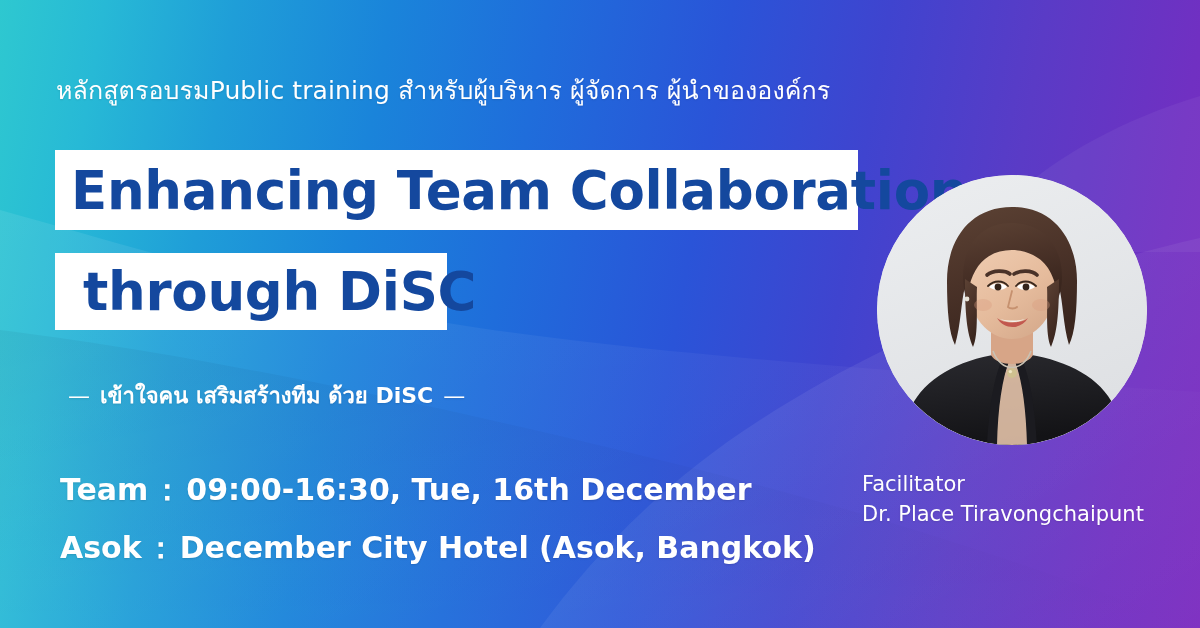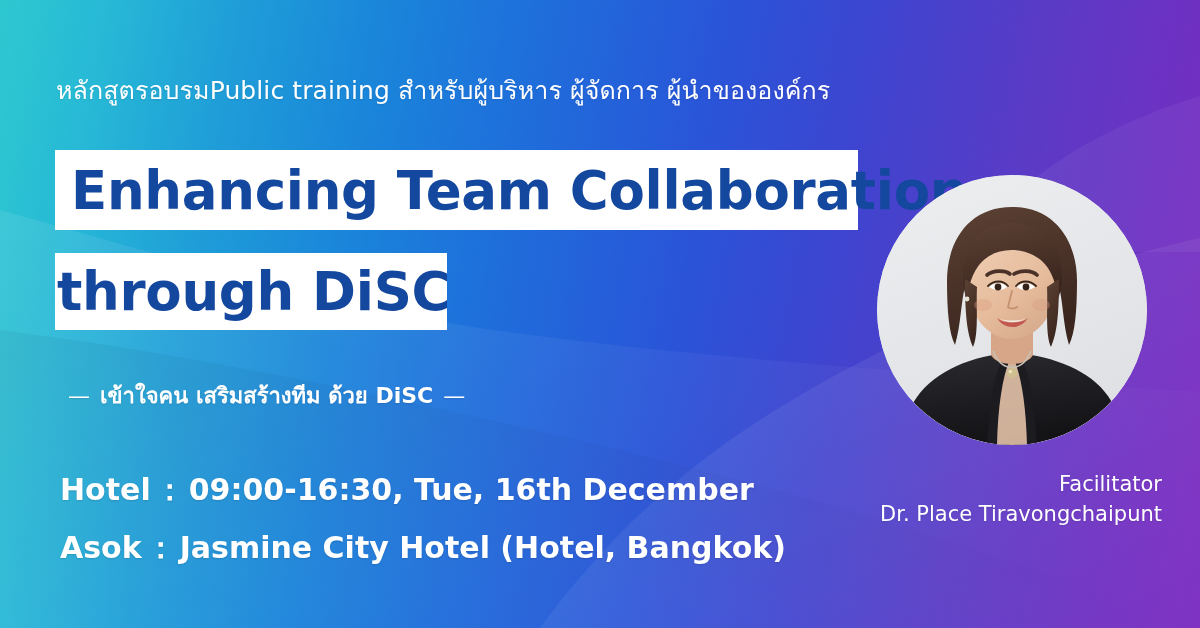--- a/index.html
+++ b/index.html
@@ -76,21 +76,21 @@
     top: 150px;
     width: 803px;
     height: 80px;
     padding-left: 16px;
   }
   #title-line-2 {
     left: 55px;
     top: 253px;
     width: 392px;
     height: 77px;
-    padding-left: 2px;
+    padding-left: 28px;
   }
 
   .subtitle {
     position: absolute;
     left: 58px;
     top: 378px;
     color: #ffffff;
     font-size: 22px;
     font-weight: bold;
     white-space: nowrap;
@@ -125,21 +125,21 @@
     overflow: hidden;
     background: #e9eaec;
   }
   .portrait-svg { display: block; width: 270px; height: 270px; }
 
   .facilitator {
     position: absolute;
     left: 862px;
     top: 470px;
     width: 300px;
-    text-align: right;
+    text-align: left;
     color: #ffffff;
     font-size: 21px;
     line-height: 1.42;
     font-weight: normal;
     text-shadow: 0 1px 2px rgba(0,0,0,0.10);
   }
   .facilitator .name { display: block; white-space: nowrap; }
 </style>
 </head>
 <body>
@@ -177,25 +177,25 @@
 
     <div class="title-box" id="title-line-2">
       <span class="title-text">through DiSC</span>
     </div>
 
     <div class="subtitle">
       <span class="em-dash">—</span><span>เข้าใจคน เสริมสร้างทีม ด้วย DiSC</span><span class="em-dash">—</span>
     </div>
 
     <div class="info-line" id="info-date">
-      <span>Hotel</span><span class="sep">：</span><span>09:00-16:30, Tue, 16th December</span>
+      <span>Team</span><span class="sep">：</span><span>09:00-16:30, Tue, 16th December</span>
     </div>
 
     <div class="info-line" id="info-place">
-      <span>Asok</span><span class="sep">：</span><span>Jasmine City Hotel (Hotel, Bangkok)</span>
+      <span>Asok</span><span class="sep">：</span><span>December City Hotel (Asok, Bangkok)</span>
     </div>
   </div>
 
   <div class="portrait-wrap">
     <svg class="portrait-svg" viewBox="0 0 270 270">
       <defs>
         <linearGradient id="bgPhoto" x1="0" y1="0" x2="0.4" y2="1">
           <stop offset="0%" stop-color="#eceef0"></stop>
           <stop offset="100%" stop-color="#dfe1e4"></stop>
         </linearGradient>

